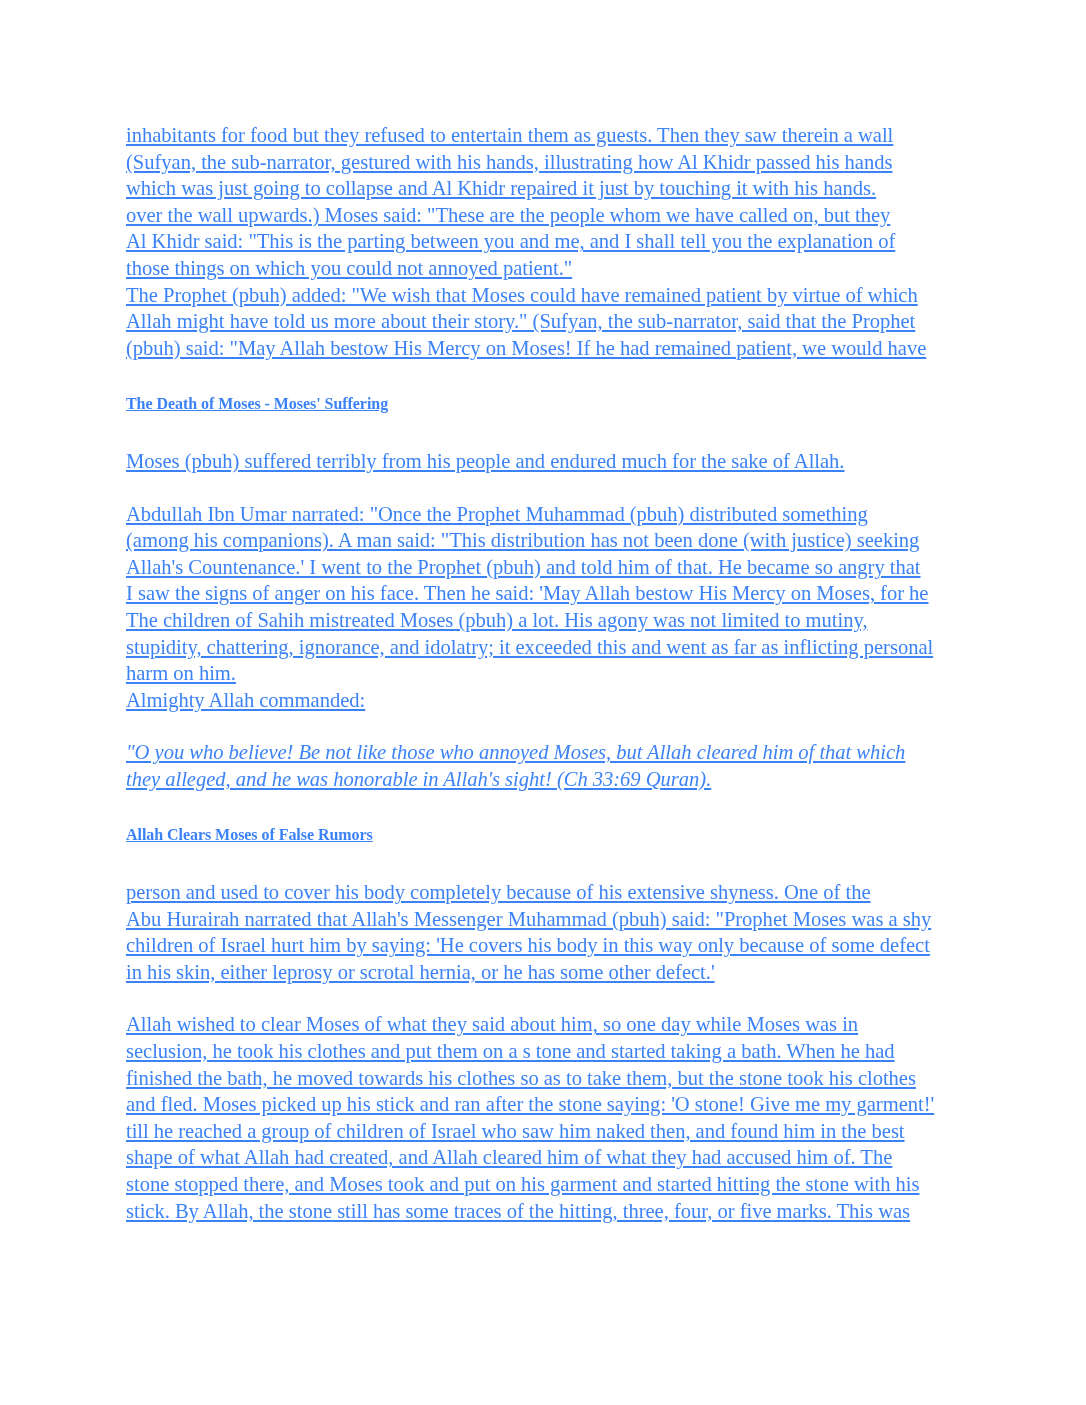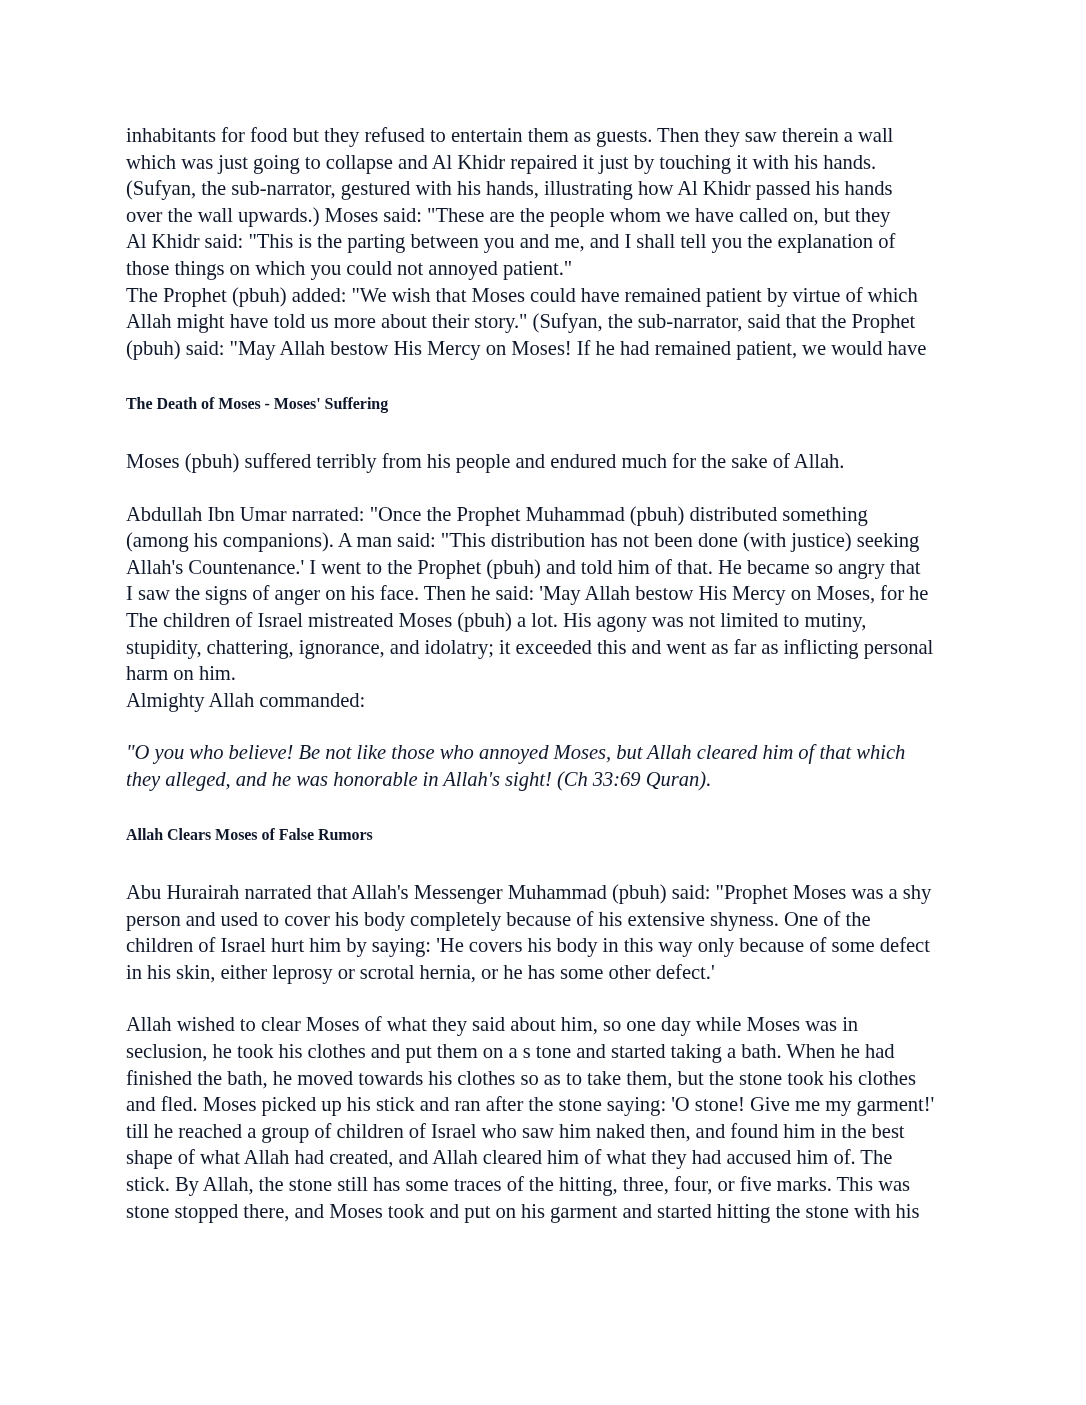--- a/index.html
+++ b/index.html
@@ -32,21 +32,22 @@
     width: 838px;
   }
 
   
   .line {
     display: block;
     font-size: 20.6px;
     line-height: 26.6px;
     letter-spacing: -0.04px;
     white-space: pre;
-    color: #0f172a;
+    color: #3b82f6;
+    text-decoration: underline;
   }
 
   .block {
     margin: 0;
     padding: 0;
   }
 
   
   .gap-para   { height: 26px; }
   .gap-head   { height: 30px; }
@@ -67,22 +68,22 @@
     text-rendering: optimizeLegibility;
   }
 </style>
 </head>
 <body>
 
 <div class="page">
   <div class="text-column" id="text-column">
       <div class="block paragraph">
         <span class="line">inhabitants for food but they refused to entertain them as guests. Then they saw therein a wall</span>
+        <span class="line">(Sufyan, the sub-narrator, gestured with his hands, illustrating how Al Khidr passed his hands</span>
         <span class="line">which was just going to collapse and Al Khidr repaired it just by touching it with his hands.</span>
-        <span class="line">(Sufyan, the sub-narrator, gestured with his hands, illustrating how Al Khidr passed his hands</span>
         <span class="line">over the wall upwards.) Moses said: "These are the people whom we have called on, but they</span>
         <span class="line">Al Khidr said: "This is the parting between you and me, and I shall tell you the explanation of</span>
         <span class="line">those things on which you could not annoyed patient."</span>
         <span class="line">The Prophet (pbuh) added: "We wish that Moses could have remained patient by virtue of which</span>
         <span class="line">Allah might have told us more about their story." (Sufyan, the sub-narrator, said that the Prophet</span>
         <span class="line">(pbuh) said: "May Allah bestow His Mercy on Moses! If he had remained patient, we would have</span>
       </div>
       <div class="gap-head"></div>
       <div class="block heading">
         <span class="line">The Death of Moses - Moses' Suffering</span>
@@ -90,46 +91,46 @@
       <div class="gap-head"></div>
       <div class="block paragraph">
         <span class="line">Moses (pbuh) suffered terribly from his people and endured much for the sake of Allah.</span>
       </div>
       <div class="gap-para"></div>
       <div class="block paragraph">
         <span class="line">Abdullah Ibn Umar narrated: "Once the Prophet Muhammad (pbuh) distributed something</span>
         <span class="line">(among his companions). A man said: "This distribution has not been done (with justice) seeking</span>
         <span class="line">Allah's Countenance.' I went to the Prophet (pbuh) and told him of that. He became so angry that</span>
         <span class="line">I saw the signs of anger on his face. Then he said: 'May Allah bestow His Mercy on Moses, for he</span>
-        <span class="line">The children of Israel mistreated Moses (pbuh) a lot. His agony was not limited to mutiny,</span>
+        <span class="line">The children of Sahih mistreated Moses (pbuh) a lot. His agony was not limited to mutiny,</span>
         <span class="line">stupidity, chattering, ignorance, and idolatry; it exceeded this and went as far as inflicting personal</span>
         <span class="line">harm on him.</span>
         <span class="line">Almighty Allah commanded:</span>
       </div>
       <div class="gap-para"></div>
       <div class="block quote">
         <span class="line">"O you who believe! Be not like those who annoyed Moses, but Allah cleared him of that which</span>
         <span class="line">they alleged, and he was honorable in Allah's sight! (Ch 33:69 Quran).</span>
       </div>
       <div class="gap-head"></div>
       <div class="block heading">
         <span class="line">Allah Clears Moses of False Rumors</span>
       </div>
       <div class="gap-head"></div>
       <div class="block paragraph">
+        <span class="line">person and used to cover his body completely because of his extensive shyness. One of the</span>
         <span class="line">Abu Hurairah narrated that Allah's Messenger Muhammad (pbuh) said: "Prophet Moses was a shy</span>
-        <span class="line">person and used to cover his body completely because of his extensive shyness. One of the</span>
         <span class="line">children of Israel hurt him by saying: 'He covers his body in this way only because of some defect</span>
         <span class="line">in his skin, either leprosy or scrotal hernia, or he has some other defect.'</span>
       </div>
       <div class="gap-para"></div>
       <div class="block paragraph">
         <span class="line">Allah wished to clear Moses of what they said about him, so one day while Moses was in</span>
         <span class="line">seclusion, he took his clothes and put them on a s tone and started taking a bath. When he had</span>
         <span class="line">finished the bath, he moved towards his clothes so as to take them, but the stone took his clothes</span>
         <span class="line">and fled. Moses picked up his stick and ran after the stone saying: 'O stone! Give me my garment!'</span>
         <span class="line">till he reached a group of children of Israel who saw him naked then, and found him in the best</span>
         <span class="line">shape of what Allah had created, and Allah cleared him of what they had accused him of. The</span>
+        <span class="line">stone stopped there, and Moses took and put on his garment and started hitting the stone with his</span>
         <span class="line">stick. By Allah, the stone still has some traces of the hitting, three, four, or five marks. This was</span>
-        <span class="line">stone stopped there, and Moses took and put on his garment and started hitting the stone with his</span>
       </div>
     </div>
 </div>
 
 </body></html>

